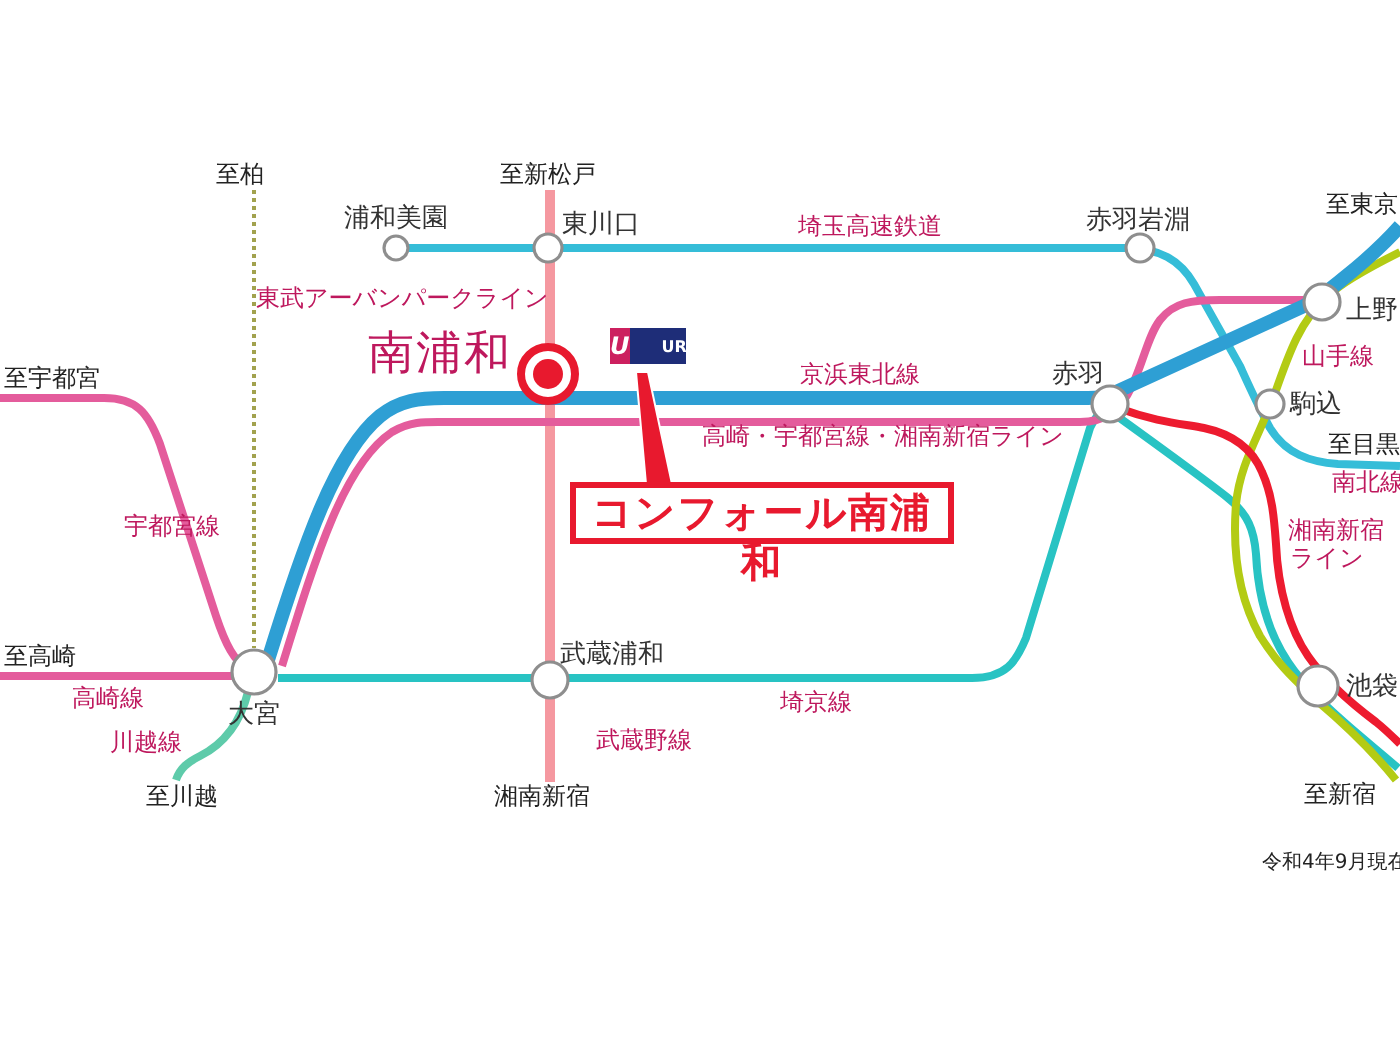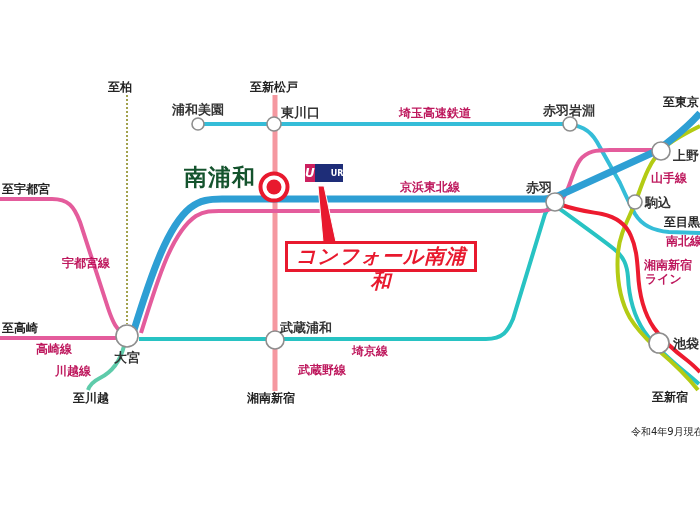--- a/index.html
+++ b/index.html
@@ -1,27 +1,27 @@
 <!DOCTYPE html>
 <html><head>
 <meta charset="utf-8">
 <style>
   html,body{margin:0;padding:0;background:#fff;}
   #map{position:relative;width:700px;height:525px;background:#ffffff;overflow:hidden;
        font-family:"DejaVu Sans",sans-serif;}
   #rails{position:absolute;left:0;top:0;}
-  .lbl{position:absolute;white-space:nowrap;line-height:1;font-weight:bold;}
+  .lbl{position:absolute;white-space:nowrap;line-height:1;font-weight:normal;}
   .station{font-size:13px;color:#333333;}
   .dest{font-size:12px;color:#222222;}
   .line{font-size:12px;color:#be185d;}
-  .hl{color:#14532d;font-size:23px;letter-spacing:1px;}
+  .hl{color:#be185d;font-size:23px;letter-spacing:1px;}
   .callout{position:absolute;left:285px;top:241px;width:186px;height:25px;
            border:3px solid #e8192e;background:#ffffff;color:#e8192e;
            font-size:20px;font-weight:bold;text-align:center;line-height:25px;
-           letter-spacing:1px;font-style:italic;}
+           letter-spacing:1px;}
   .note{font-size:10px;color:#222222;font-weight:normal;}
   .ur-badge{position:absolute;left:305px;top:164px;width:38px;height:18px;display:flex;}
   .ur-left{width:17px;height:18px;background:#cc205f;color:#ffffff;
            font-size:12px;font-weight:bold;font-style:italic;
            display:flex;align-items:center;justify-content:center;}
   .ur-right{width:21px;height:18px;background:#1e2d78;color:#ffffff;
             font-size:8px;font-weight:bold;display:flex;align-items:center;justify-content:center;padding-left:16px;}
 </style>
 </head>
 <body>
@@ -84,30 +84,32 @@
   <div class="lbl station" style="left:281px;top:106px;">東川口</div>
   <div class="lbl station" style="left:543px;top:104px;">赤羽岩淵</div>
   <div class="lbl station" style="left:673px;top:149px;">上野</div>
   <div class="lbl hl" style="left:184px;top:166px;">南浦和</div>
   <div class="lbl station" style="left:526px;top:181px;">赤羽</div>
   <div class="lbl station" style="left:645px;top:196px;">駒込</div>
   <div class="lbl station" style="left:114px;top:351px;">大宮</div>
   <div class="lbl station" style="left:280px;top:321px;">武蔵浦和</div>
   <div class="lbl station" style="left:673px;top:337px;">池袋</div>
 
+  <div class="lbl line" style="left:128px;top:143px;">東武アーバンパークライン</div>
   <div class="lbl line" style="left:399px;top:107px;">埼玉高速鉄道</div>
   <div class="lbl line" style="left:651px;top:172px;">山手線</div>
   <div class="lbl line" style="left:400px;top:181px;">京浜東北線</div>
+  <div class="lbl line" style="left:351px;top:212px;">高崎・宇都宮線・湘南新宿ライン</div>
   <div class="lbl line" style="left:666px;top:235px;">南北線</div>
   <div class="lbl line" style="left:42px;top:257px;margin-left:20px;">宇都宮線</div>
   <div class="lbl line" style="left:644px;top:259px;">湘南新宿</div>
   <div class="lbl line" style="left:645px;top:273px;">ライン</div>
   <div class="lbl line" style="left:36px;top:343px;text-align:right;">高崎線</div>
   <div class="lbl line" style="left:55px;top:365px;">川越線</div>
-  <div class="lbl line" style="left:352px;top:345px;">埼京線</div>
+  <div class="lbl line" style="left:390px;top:345px;">埼京線</div>
   <div class="lbl line" style="left:278px;top:364px;padding-left:20px;">武蔵野線</div>
 
   <div class="ur-badge">
     <div class="ur-left">U</div>
     <div class="ur-right">UR</div>
   </div>
 
   <div class="callout">コンフォール南浦和</div>
 
   <div class="lbl note" style="left:631px;top:427px;">令和4年9月現在</div>

